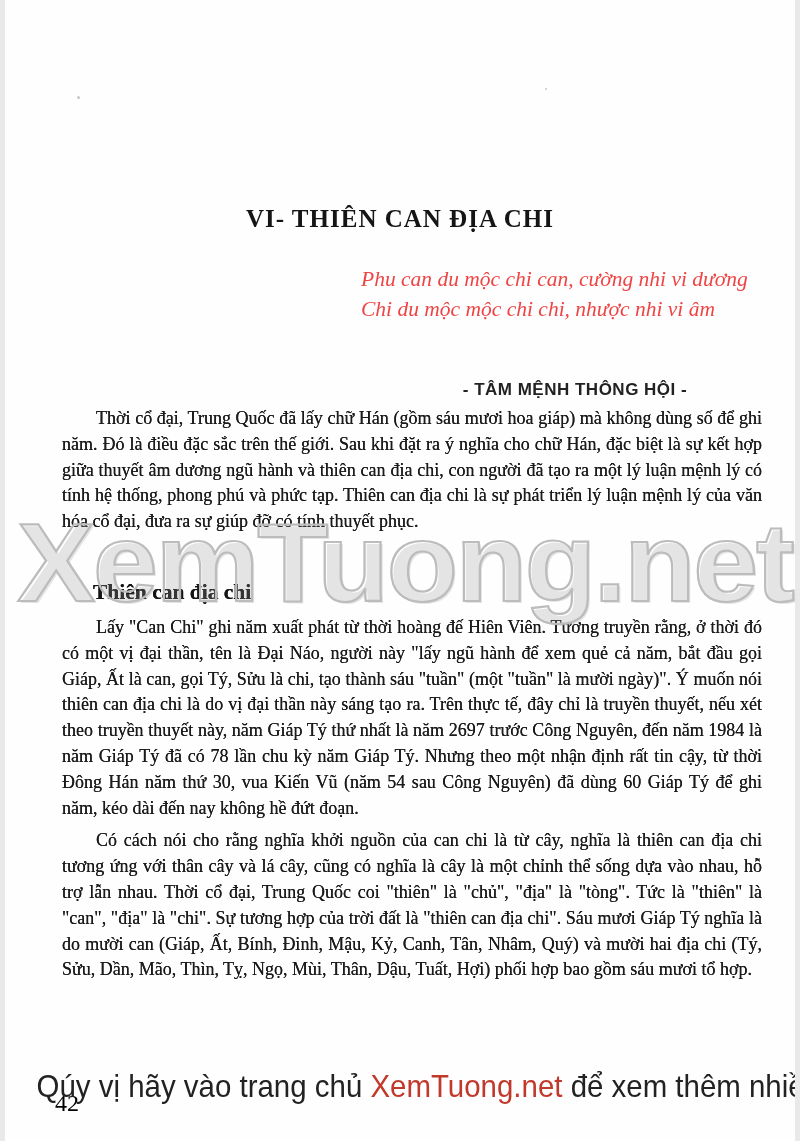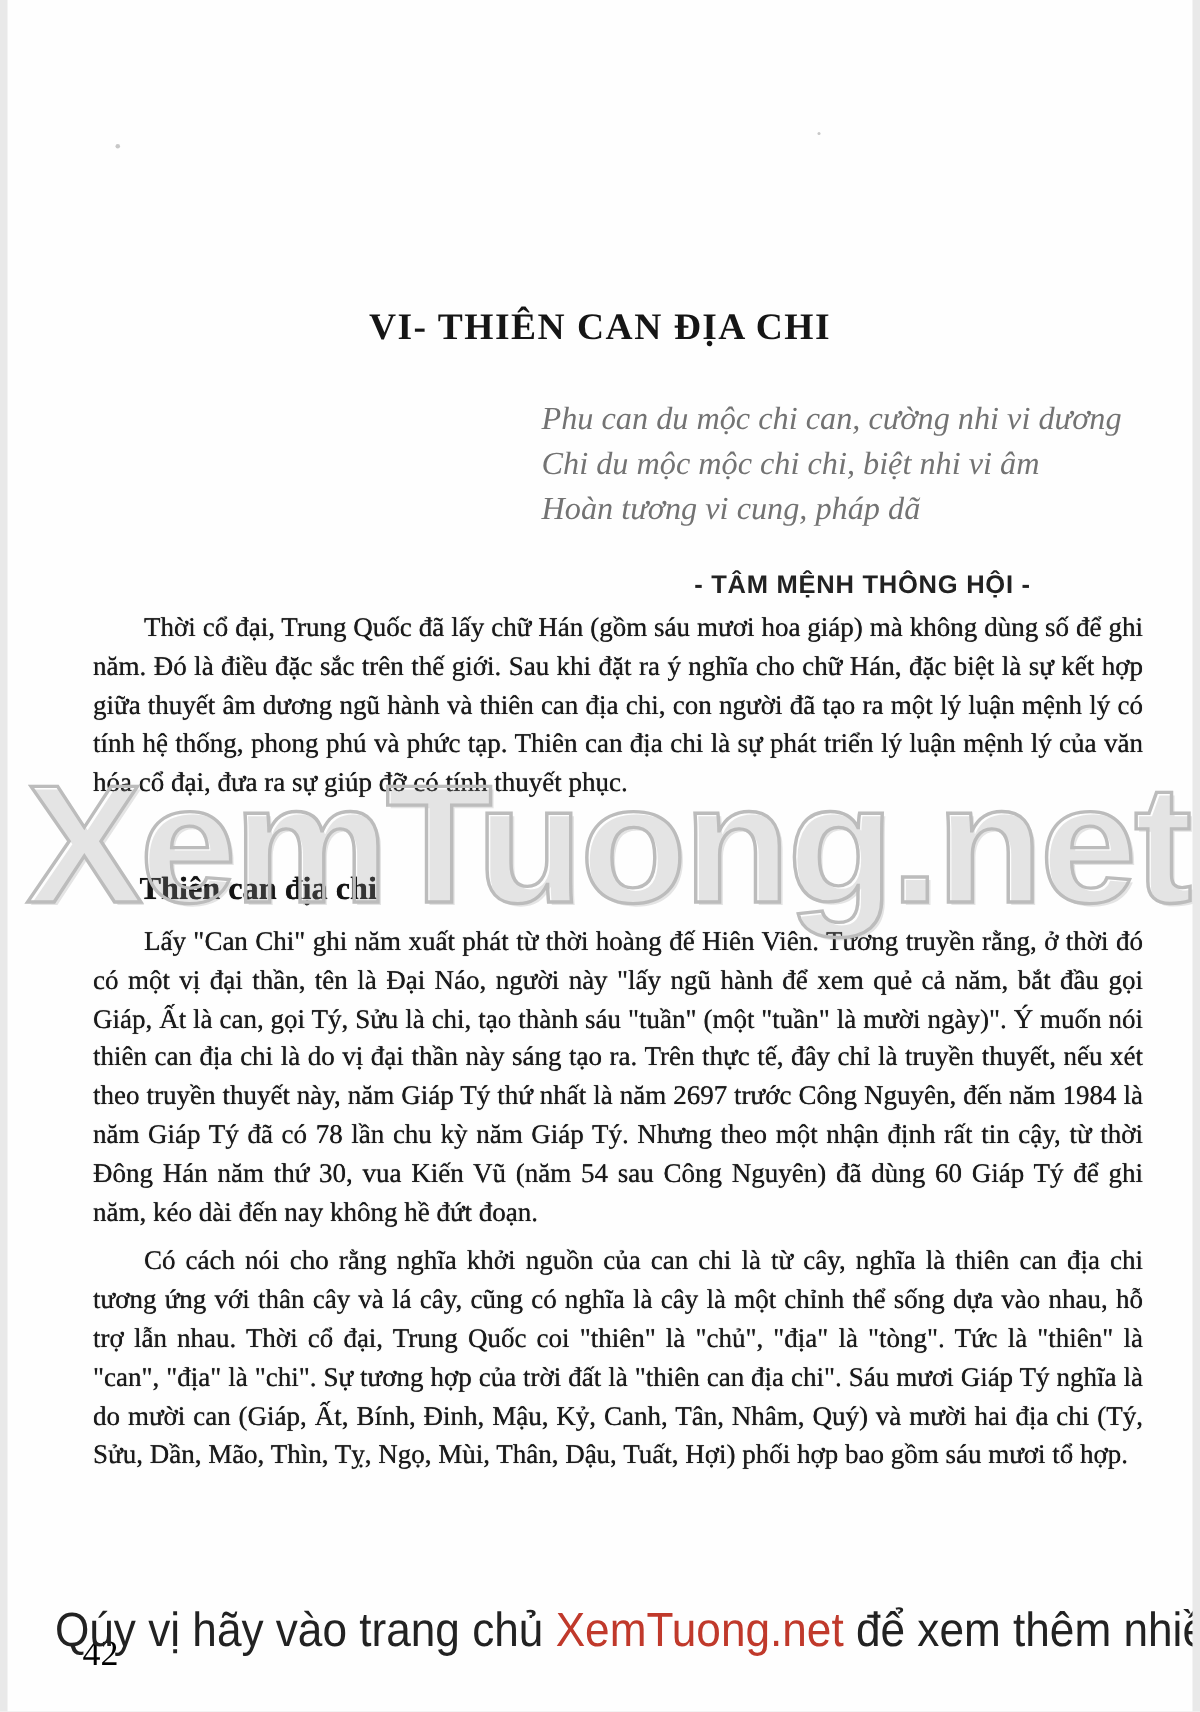--- a/index.html
+++ b/index.html
@@ -16,21 +16,21 @@
     position:absolute;top:188px;left:0;width:100%;
     text-align:center;
     font-size:25px;font-weight:700;
     letter-spacing:1px;
     color:#151515;
   }
   .quote-block{
     position:absolute;top:264px;left:356px;width:420px;
     font-style:italic;
     font-size:21.5px;line-height:30px;
-    color:#737373;
+    color:#ef4444;
   }
   .quote-attribution{
     position:absolute;top:380px;left:360px;width:420px;
     text-align:center;
     font-family:Liberation Sans, sans-serif;
     font-size:17px;font-weight:700;
     letter-spacing:0.5px;
     color:#222;
   }
   .body-text{
@@ -89,22 +89,21 @@
 
 <div class="page">
 
   <div class="speck speck-1"></div>
   <div class="speck speck-2"></div>
 
   <h1 class="page-title">VI- THIÊN CAN ĐỊA CHI</h1>
 
   <div class="quote-block">
     <div>Phu can du mộc chi can, cường nhi vi dương</div>
-    <div>Chi du mộc mộc chi chi, biệt nhi vi âm</div>
-    <div>Hoàn tương vi cung, pháp dã</div>
+    <div>Chi du mộc mộc chi chi, nhược nhi vi âm</div>
   </div>
 
   <div class="quote-attribution">- TÂM MỆNH THÔNG HỘI -</div>
 
   <div class="body-text para-1">
     <p>Thời cổ đại, Trung Quốc đã lấy chữ Hán (gồm sáu mươi hoa giáp) mà không dùng số để ghi năm. Đó là điều đặc sắc trên thế giới. Sau khi đặt ra ý nghĩa cho chữ Hán, đặc biệt là sự kết hợp giữa thuyết âm dương ngũ hành và thiên can địa chi, con người đã tạo ra một lý luận mệnh lý có tính hệ thống, phong phú và phức tạp. Thiên can địa chi là sự phát triển lý luận mệnh lý của văn hóa cổ đại, đưa ra sự giúp đỡ có tính thuyết phục.</p>
   </div>
 
   <div class="section-heading">Thiên can địa chi</div>
 

